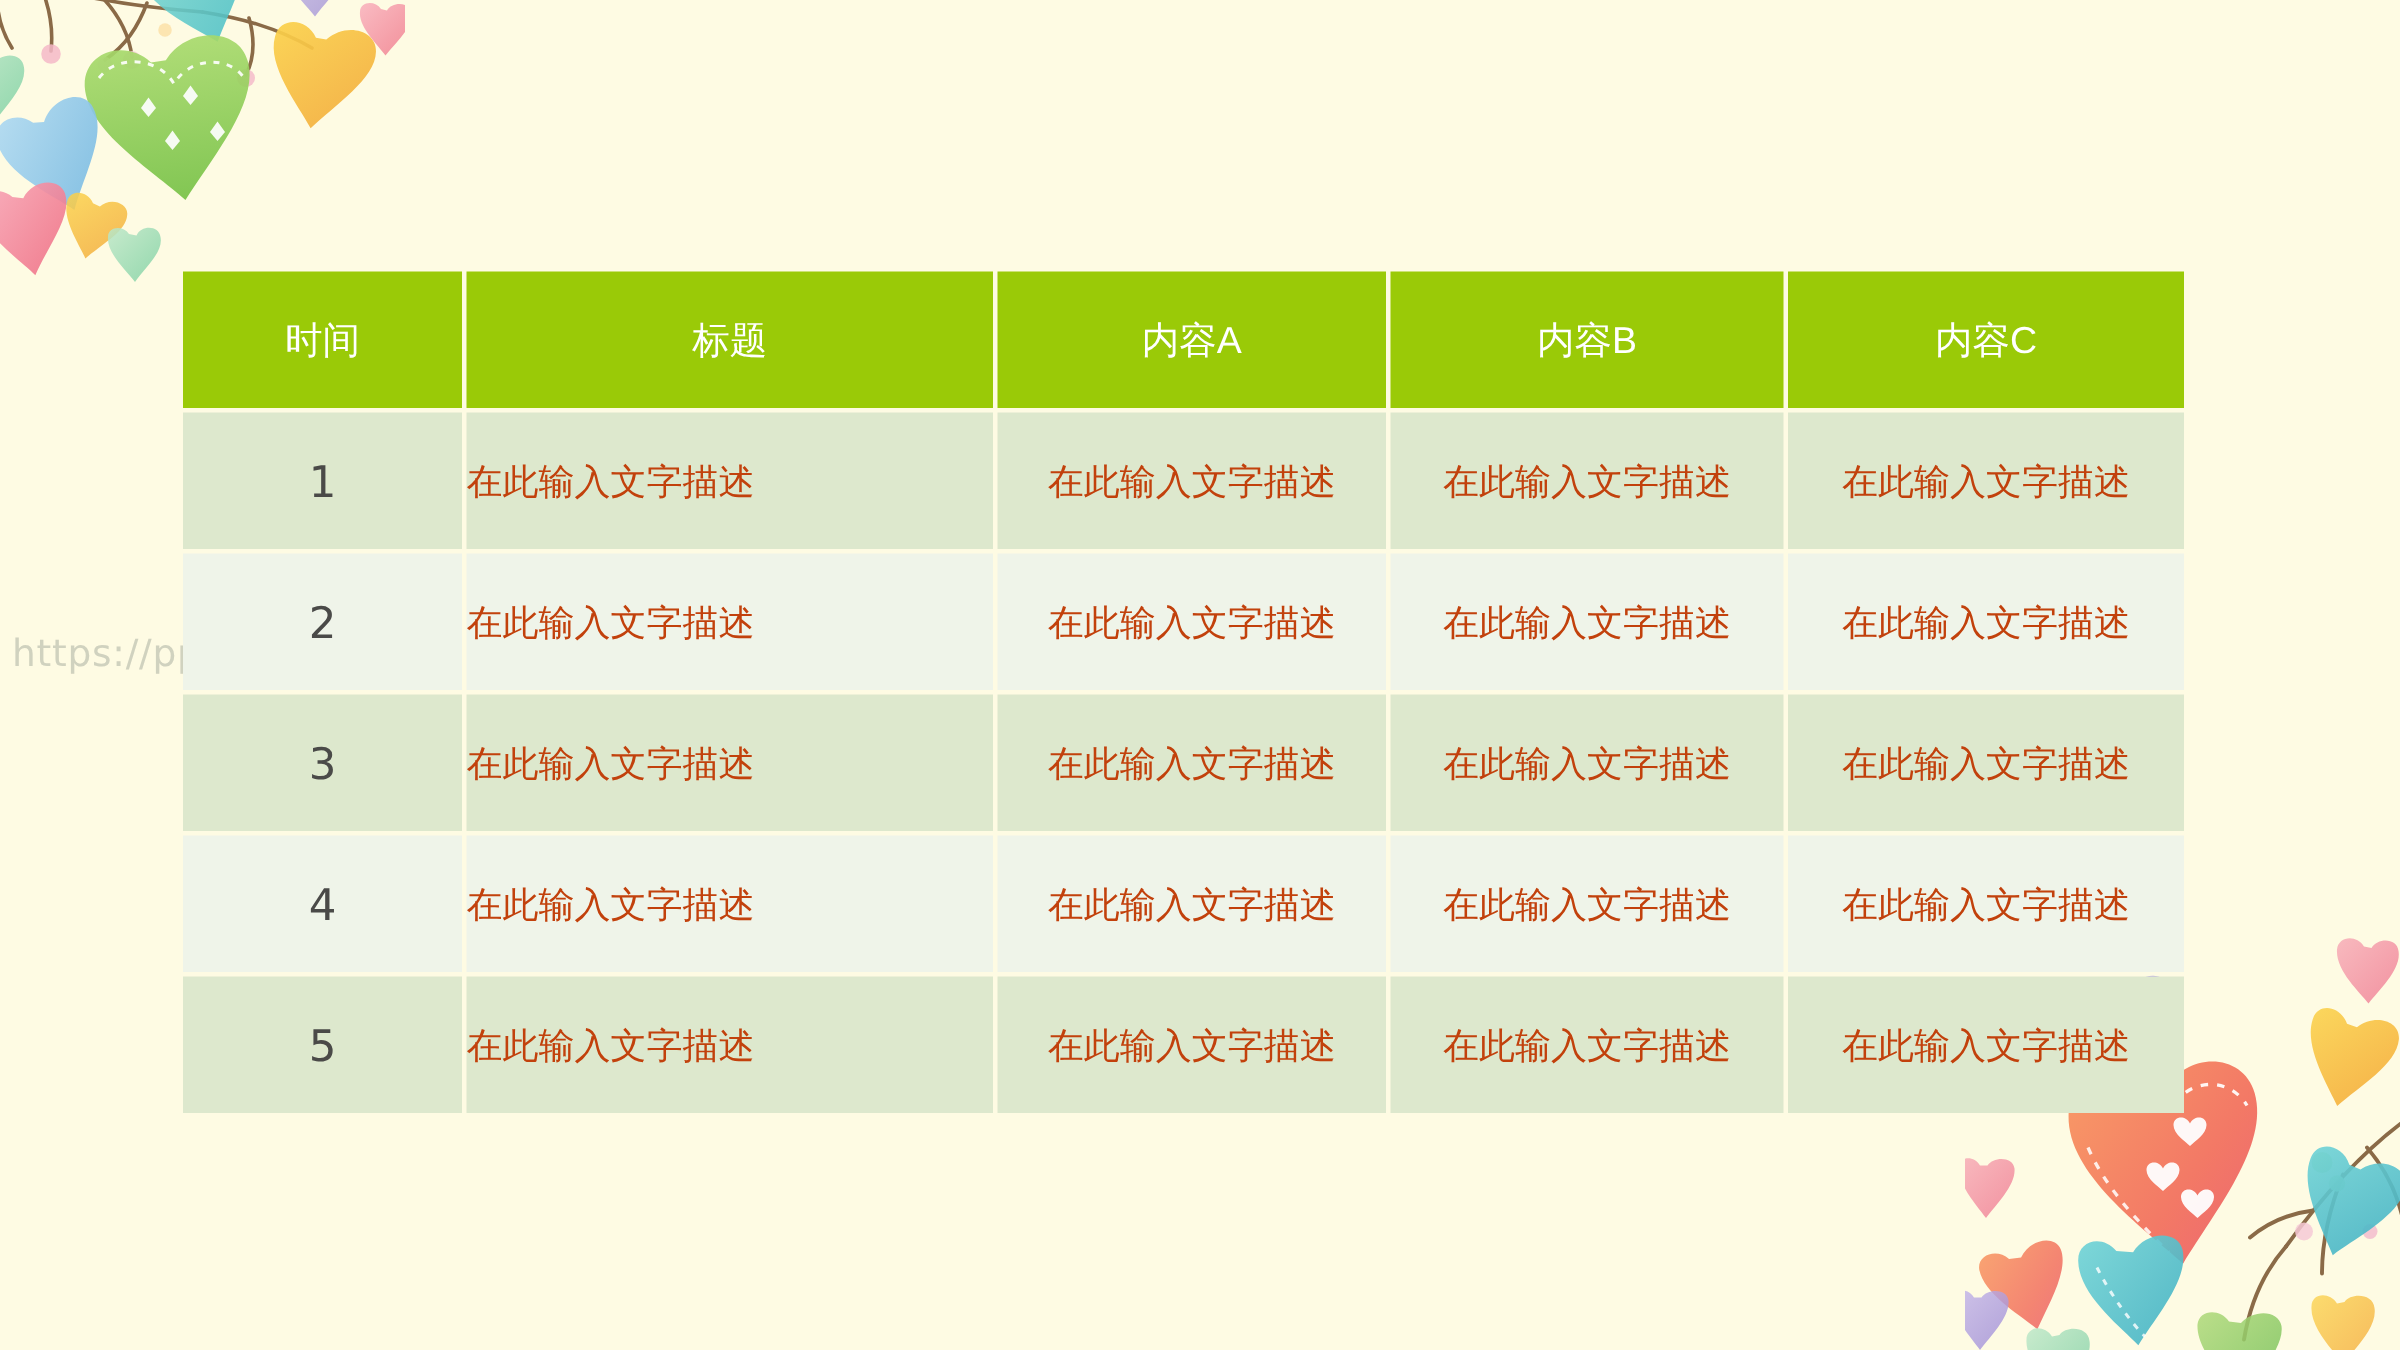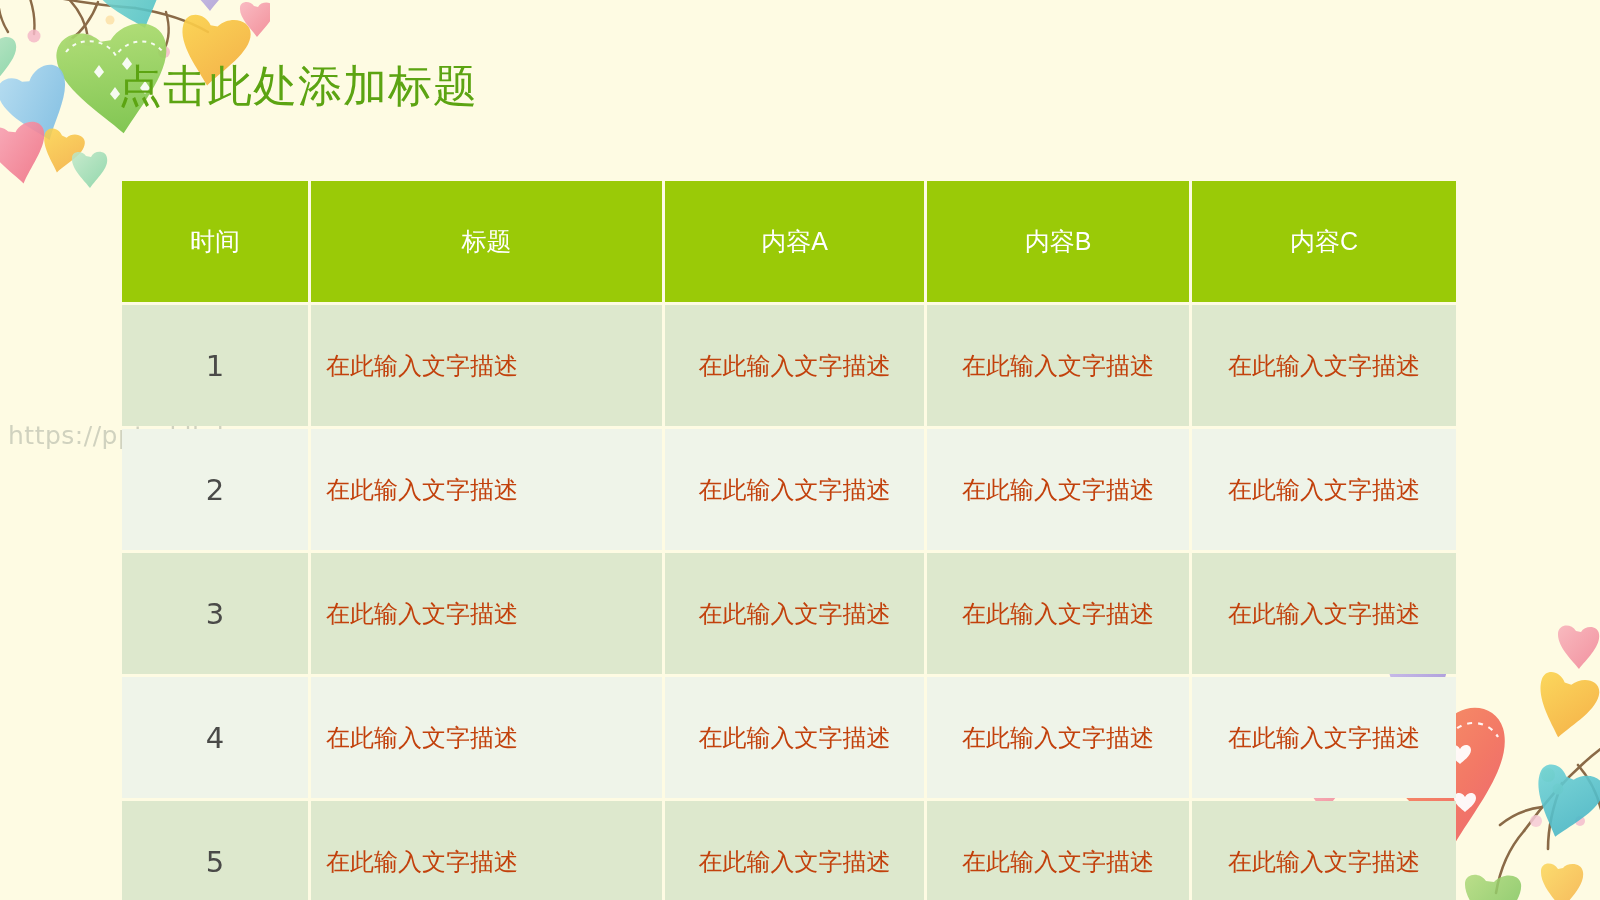--- a/index.html
+++ b/index.html
@@ -73,21 +73,21 @@
   }
   table.data-table {
     border-collapse: separate;
     border-spacing: 3px 3px;
     width: 1322px;
     table-layout: fixed;
     margin: -3px;
   }
   table.data-table th,
   table.data-table td {
-    padding: 15px;
+    padding: 0;
     margin: 0;
     height: 91px;
     vertical-align: middle;
     font-weight: 400;
   }
   thead th {
     background: #9ACA07;
     color: #FFFFFF;
     font-size: 25px;
     text-align: center;
@@ -283,21 +283,20 @@
       <path d="M6 240 C 2 233, -8 234, -8 241 C -9 253, 5 268, 10 275 C 17 266, 30 253, 29 242 C 28 234, 15 234, 11 240 Z" fill="url(#hPurple)" opacity="0.8"></path>
 
       <path d="M58 266 C 53 258, 41 259, 41 268 C 40 282, 56 298, 62 306 C 70 296, 85 282, 83 269 C 82 259, 67 259, 63 265 Z" fill="url(#hMint2)" opacity="0.85"></path>
 
       <path d="M176 256 C 170 247, 156 248, 155 258 C 154 275, 175 296, 183 307 C 194 293, 213 274, 211 259 C 209 248, 192 248, 184 257 Z" fill="url(#hGreen2)" opacity="0.85"></path>
 
       <path d="M248 244 C 243 236, 231 237, 231 246 C 230 260, 246 276, 252 284 C 260 274, 275 260, 273 247 C 272 237, 257 237, 253 243 Z" fill="url(#hYellow2)" opacity="0.8"></path>
     </g>
   </svg>
 
-  <div id="title">点击此处添加标题</div>
 
   <div id="watermark">https://ppt.pkll.de</div>
 
   <div id="table-wrap">
     <table class="data-table">
       <colgroup>
         <col class="c-time">
           <col class="c-title">
           <col class="c-a">
           <col class="c-b">

